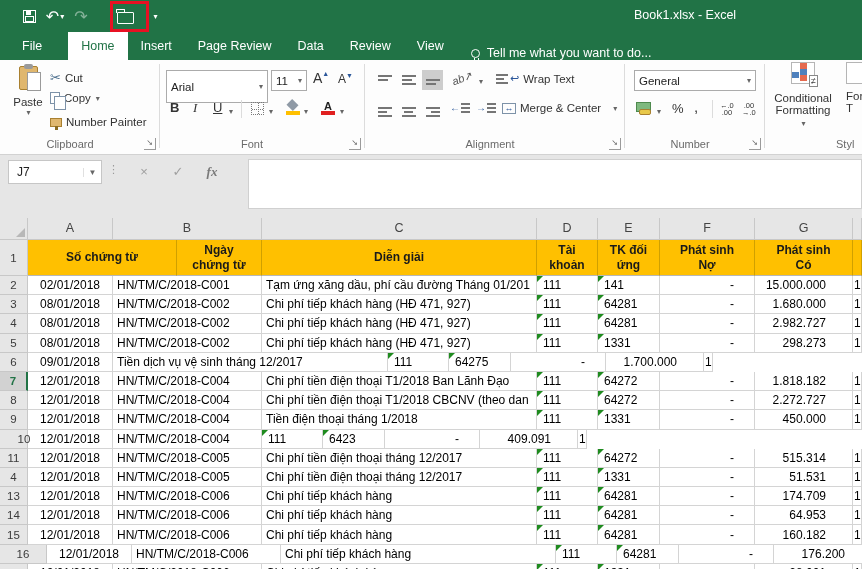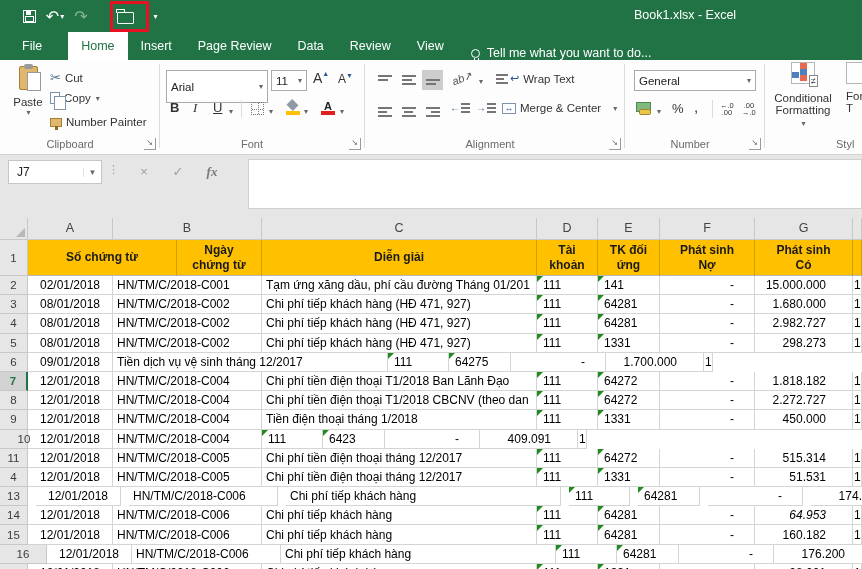--- a/index.html
+++ b/index.html
@@ -458,40 +458,40 @@
       <div class="gut" style="width: 28px;">4</div>
       <div class="dcell" style="width: 85px; height: 19.2px; justify-content: center; padding-left: 0px;">12/01/2018</div>
       <div class="dcell" style="width: 149px; height: 19.2px; justify-content: flex-start; padding-left: 4px;">HN/TM/C/2018-C005</div>
       <div class="dcell" style="width: 275px; height: 19.2px; justify-content: flex-start; padding-left: 4px;">Chi phí tiền điện thoại tháng 12/2017</div>
       <div class="dcell tri" style="width: 61px; height: 19.2px; justify-content: flex-start; padding-left: 6px;">111</div>
       <div class="dcell tri" style="width: 62px; height: 19.2px; justify-content: flex-start; padding-left: 6px;">1331</div>
       <div class="dcell" style="width: 95px; height: 19.2px; justify-content: flex-end; padding-right: 20px;">-</div>
       <div class="dcell" style="width: 98px; height: 19.2px; justify-content: flex-end; padding-right: 26px;">51.531</div>
       <div class="dcell" style="width: 9px; height: 19.2px; justify-content: flex-start; padding-left: 1px;">1</div>
     </div>
-    <div class="grow" style="height: 19.2px; gap: 8px;">
+    <div class="grow" style="height: 19.2px;">
       <div class="gut" style="width: 28px;">13</div>
       <div class="dcell" style="width: 85px; height: 19.2px; justify-content: center; padding-left: 0px;">12/01/2018</div>
       <div class="dcell" style="width: 149px; height: 19.2px; justify-content: flex-start; padding-left: 4px;">HN/TM/C/2018-C006</div>
       <div class="dcell" style="width: 275px; height: 19.2px; justify-content: flex-start; padding-left: 4px;">Chi phí tiếp khách hàng</div>
       <div class="dcell tri" style="width: 61px; height: 19.2px; justify-content: flex-start; padding-left: 6px;">111</div>
       <div class="dcell tri" style="width: 62px; height: 19.2px; justify-content: flex-start; padding-left: 6px;">64281</div>
       <div class="dcell" style="width: 95px; height: 19.2px; justify-content: flex-end; padding-right: 20px;">-</div>
       <div class="dcell" style="width: 98px; height: 19.2px; justify-content: flex-end; padding-right: 26px;">174.709</div>
       <div class="dcell" style="width: 9px; height: 19.2px; justify-content: flex-start; padding-left: 1px;">1</div>
     </div>
     <div class="grow" style="height: 19.2px;">
       <div class="gut" style="width: 28px;">14</div>
       <div class="dcell" style="width: 85px; height: 19.2px; justify-content: center; padding-left: 0px;">12/01/2018</div>
       <div class="dcell" style="width: 149px; height: 19.2px; justify-content: flex-start; padding-left: 4px;">HN/TM/C/2018-C006</div>
       <div class="dcell" style="width: 275px; height: 19.2px; justify-content: flex-start; padding-left: 4px;">Chi phí tiếp khách hàng</div>
       <div class="dcell tri" style="width: 61px; height: 19.2px; justify-content: flex-start; padding-left: 6px;">111</div>
       <div class="dcell tri" style="width: 62px; height: 19.2px; justify-content: flex-start; padding-left: 6px;">64281</div>
       <div class="dcell" style="width: 95px; height: 19.2px; justify-content: flex-end; padding-right: 20px;">-</div>
-      <div class="dcell" style="width: 98px; height: 19.2px; justify-content: flex-end; padding-right: 26px; font-style: italic;">64.953</div>
+      <div class="dcell" style="width: 98px; height: 19.2px; justify-content: flex-end; padding-right: 26px;">64.953</div>
       <div class="dcell" style="width: 9px; height: 19.2px; justify-content: flex-start; padding-left: 1px;">1</div>
     </div>
     <div class="grow" style="height: 19.2px;">
       <div class="gut" style="width: 28px;">15</div>
       <div class="dcell" style="width: 85px; height: 19.2px; justify-content: center; padding-left: 0px;">12/01/2018</div>
       <div class="dcell" style="width: 149px; height: 19.2px; justify-content: flex-start; padding-left: 4px;">HN/TM/C/2018-C006</div>
       <div class="dcell" style="width: 275px; height: 19.2px; justify-content: flex-start; padding-left: 4px;">Chi phí tiếp khách hàng</div>
       <div class="dcell tri" style="width: 61px; height: 19.2px; justify-content: flex-start; padding-left: 6px;">111</div>
       <div class="dcell tri" style="width: 62px; height: 19.2px; justify-content: flex-start; padding-left: 6px;">64281</div>
       <div class="dcell" style="width: 95px; height: 19.2px; justify-content: flex-end; padding-right: 20px;">-</div>

